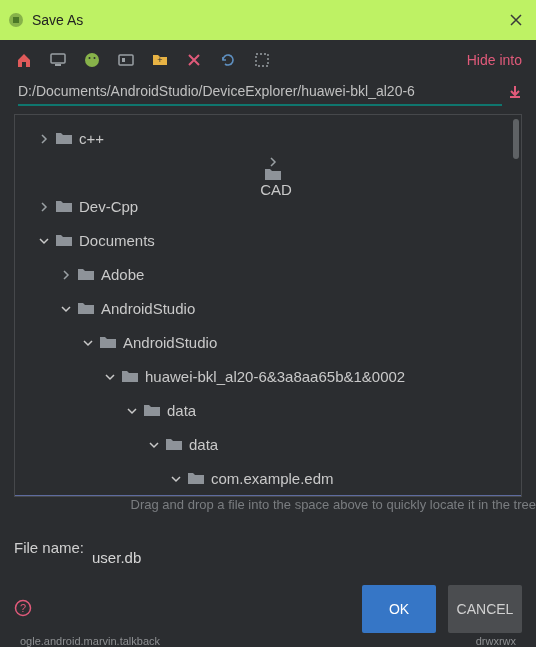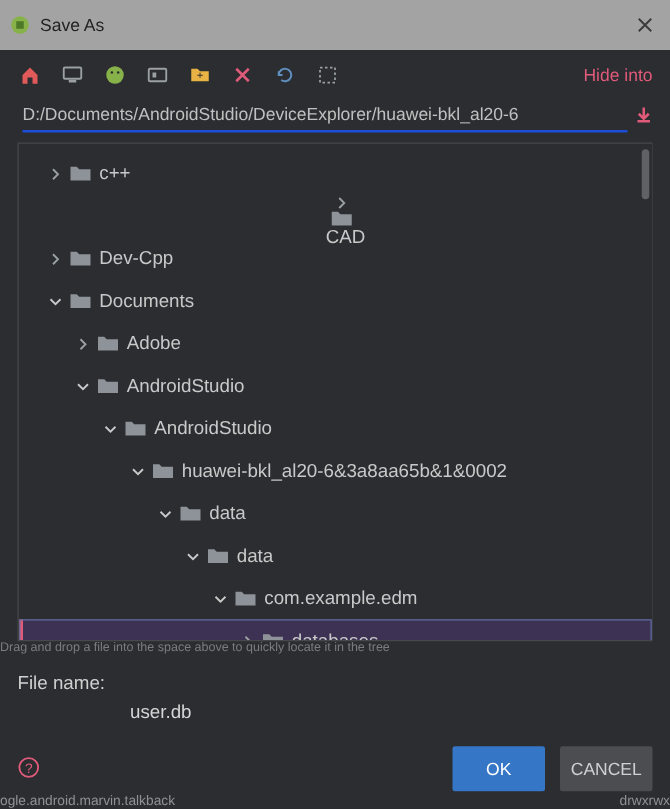--- a/index.html
+++ b/index.html
@@ -7,21 +7,21 @@
     font-family: -apple-system, "Segoe UI", Arial, sans-serif;
     background: #2b2d30;
     color: #c9c9c9;
     width: 536px;
     height: 647px;
     overflow: hidden;
     font-size: 13px;
   }
   .title-bar {
     height: 40px;
-    background: #a3a3a3;
+    background: #bef264;
     display: flex;
     align-items: center;
     padding: 0 8px;
     color: #222;
   }
   .title-bar .app-icon {
     width: 16px; height: 16px;
     margin-right: 8px;
   }
   .title-bar .title { flex: 1; font-size: 14px; }
@@ -59,21 +59,21 @@
     padding: 4px 14px 0 18px;
   }
   .path-input {
     flex: 1;
     background: transparent;
     border: none;
     color: #c0c0c0;
     font-size: 14px;
     height: 26px;
     outline: none;
-    border-bottom: 2px solid #1d4ed8;
+    border-bottom: 2px solid #0f766e;
     padding-bottom: 2px;
   }
   .dl-icon { margin-left: 6px; cursor: pointer; }
   .tree-container {
     margin: 8px 14px 0 14px;
     border: 1px solid #46484b;
     height: 410px;
     overflow-y: auto;
     position: relative;
     background: #2b2d30;
@@ -100,38 +100,39 @@
     color: #c9c9c9;
     font-size: 15px;
     white-space: nowrap;
   }
   .tree-row.selected {
     background: linear-gradient(to right, #e05a7a 0, #e05a7a 3px, #3d3254 3px);
     outline: 1px solid #5e6b9e;
     outline-offset: -1px;
   }
   .hint {
-    text-align: left;
+    text-align: right;
     color: #7a7d80;
-    font-size: 10px;
+    font-size: 13px;
     padding: 0 0 8px 0;
   }
   .scrollbar-thumb {
     position: absolute;
     right: 2px;
     top: 4px;
     width: 6px;
     height: 40px;
     background: #5f6265;
     border-radius: 3px;
   }
   .filename-row {
     display: flex;
+    align-items: center;
     padding: 6px 14px;
-    gap: 20px;
+    gap: 8px;
   }
   .filename-label { font-size: 15px; color: #d0d0d0; }
   .filename-input {
     flex: 1;
     background: transparent;
     border: none;
     color: #d6d6d6;
     font-size: 15px;
     outline: none;
     height: 24px;
@@ -140,36 +141,36 @@
   .button-row {
     display: flex;
     align-items: center;
     padding: 10px 14px 14px 14px;
     gap: 12px;
   }
   .button-row .help { cursor: pointer; }
   .button-row .spacer { flex: 1; }
   .btn {
     min-width: 74px;
-    height: 36px;
+    height: 48px;
     display: flex; align-items: center; justify-content: center;
     font-size: 14px;
     cursor: pointer;
     border-radius: 2px;
   }
   .btn.ok { background: #3676c6; color: #fff; }
   .btn.cancel { background: #4b4d50; color: #d0d0d0; }
   .bottom-strip {
     position: absolute;
     bottom: 0; left: 0; right: 0;
     height: 14px;
     display: flex;
     color: #8f9193;
     font-size: 11px;
-    padding: 0 0;
+    padding: 0 20px;
     align-items: flex-end;
     pointer-events: none;
   }
   .bottom-strip .left { flex: 1; }
 </style>
 </head>
 <body>
 
 <div class="title-bar">
   <span class="app-icon">

